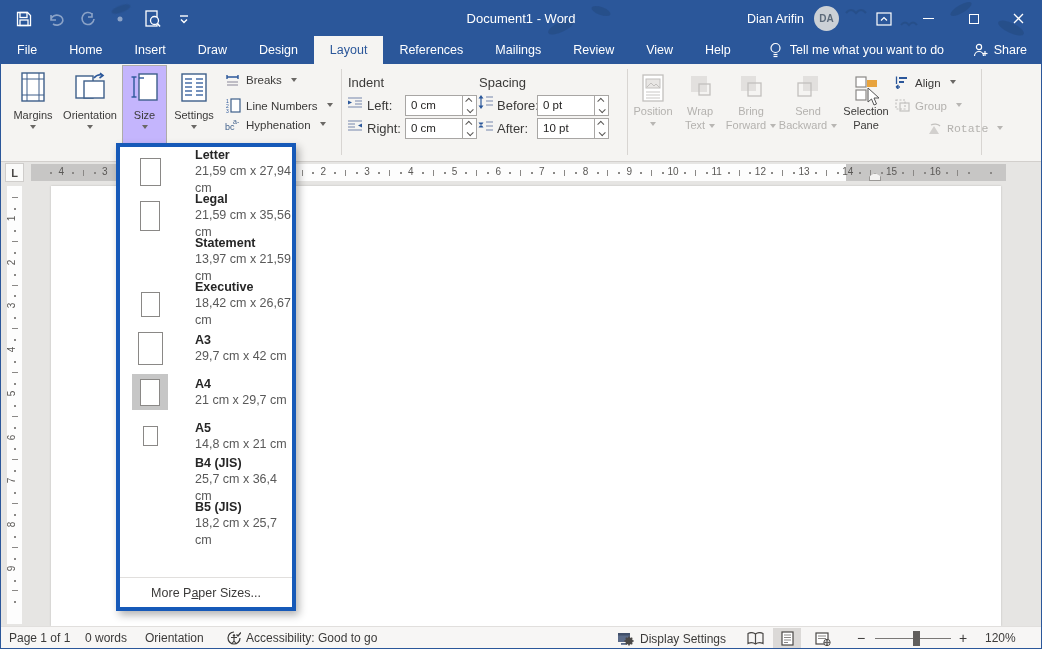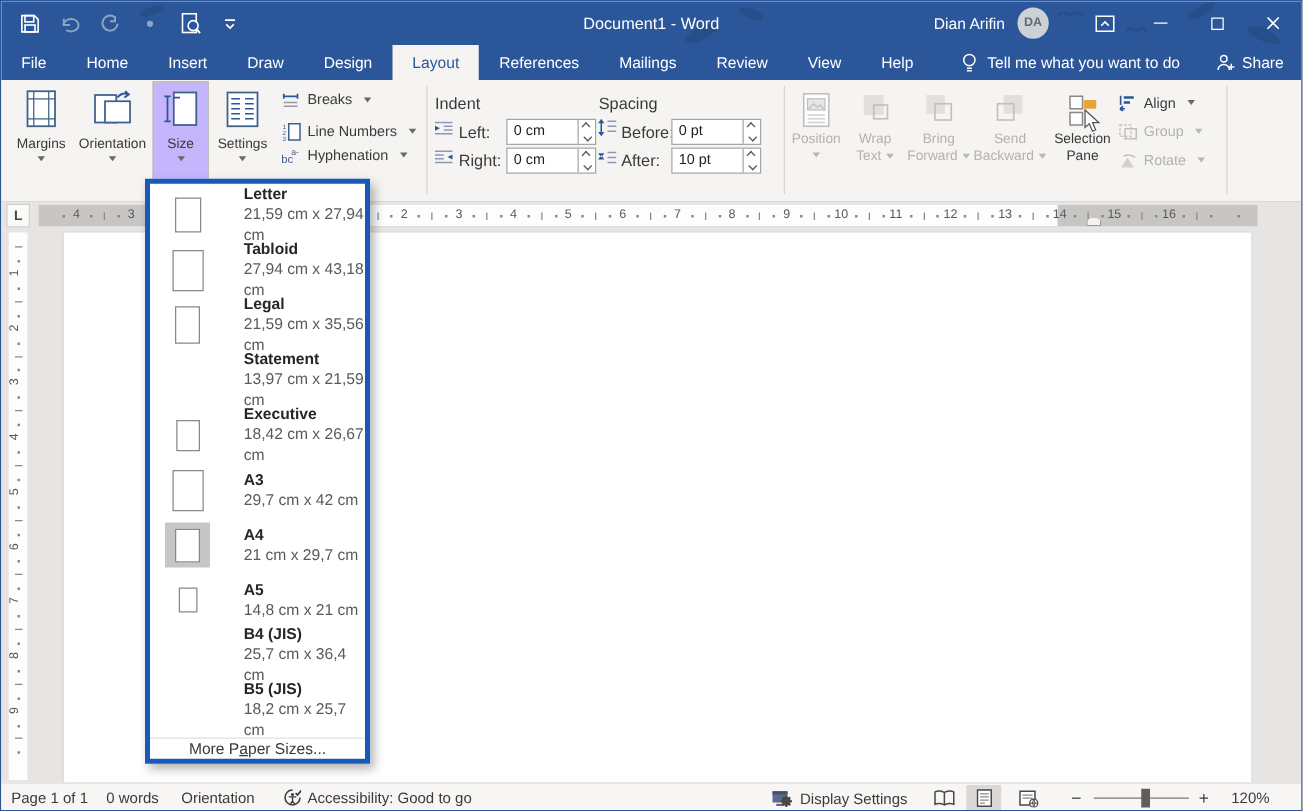--- a/index.html
+++ b/index.html
@@ -454,21 +454,21 @@
         <span class="caret inline"></span>
     </div>
     <div class="align-row dis" style="left:894px;top:35px;">
       <svg width="15" height="13" viewBox="0 0 15 13">
           <rect x="1" y="1" width="9" height="9" fill="none" stroke="#c2c0be" stroke-width="1.2" stroke-dasharray="2 1.5"></rect>
           <rect x="5" y="4" width="9" height="8" fill="none" stroke="#c2c0be" stroke-width="1.2"></rect>
         </svg>
       <span>Group</span>
         <span class="caret inline disabled"></span>
     </div>
-    <div class="align-row dis" style="left:894px;top:58px;">
+    <div class="align-row dis" style="left:926px;top:58px;font-family:Liberation Mono, monospace;">
       <svg width="15" height="13" viewBox="0 0 15 13">
           <path d="M2 12 l5 -8 l5 8 z" fill="#d2d0ce"></path>
           <path d="M4 3 a6 4 0 0 1 9 1" fill="none" stroke="#c2c0be" stroke-width="1.2"></path>
         </svg>
       <span>Rotate</span>
         <span class="caret inline disabled"></span>
     </div>
     <span class="grp-label" style="left:730px;width:150px;">Arrange</span>
 
     <div class="vsep" style="left:980px;"></div>
@@ -618,29 +618,20 @@
           <div class="menu-icon-cell">
             <div class="pg letter"></div>
           </div>
           <div class="menu-text">
             <div class="nm">Letter</div>
             <div class="dm">21,59 cm x 27,94 cm</div>
           </div>
         </div>
         <div class="menu-item">
           <div class="menu-icon-cell">
-            <div class="pg tabloid"></div>
-          </div>
-          <div class="menu-text">
-            <div class="nm">Tabloid</div>
-            <div class="dm">27,94 cm x 43,18 cm</div>
-          </div>
-        </div>
-        <div class="menu-item">
-          <div class="menu-icon-cell">
             <div class="pg legal"></div>
           </div>
           <div class="menu-text">
             <div class="nm">Legal</div>
             <div class="dm">21,59 cm x 35,56 cm</div>
           </div>
         </div>
         <div class="menu-item">
           <div class="menu-icon-cell"></div>
           <div class="menu-text">

